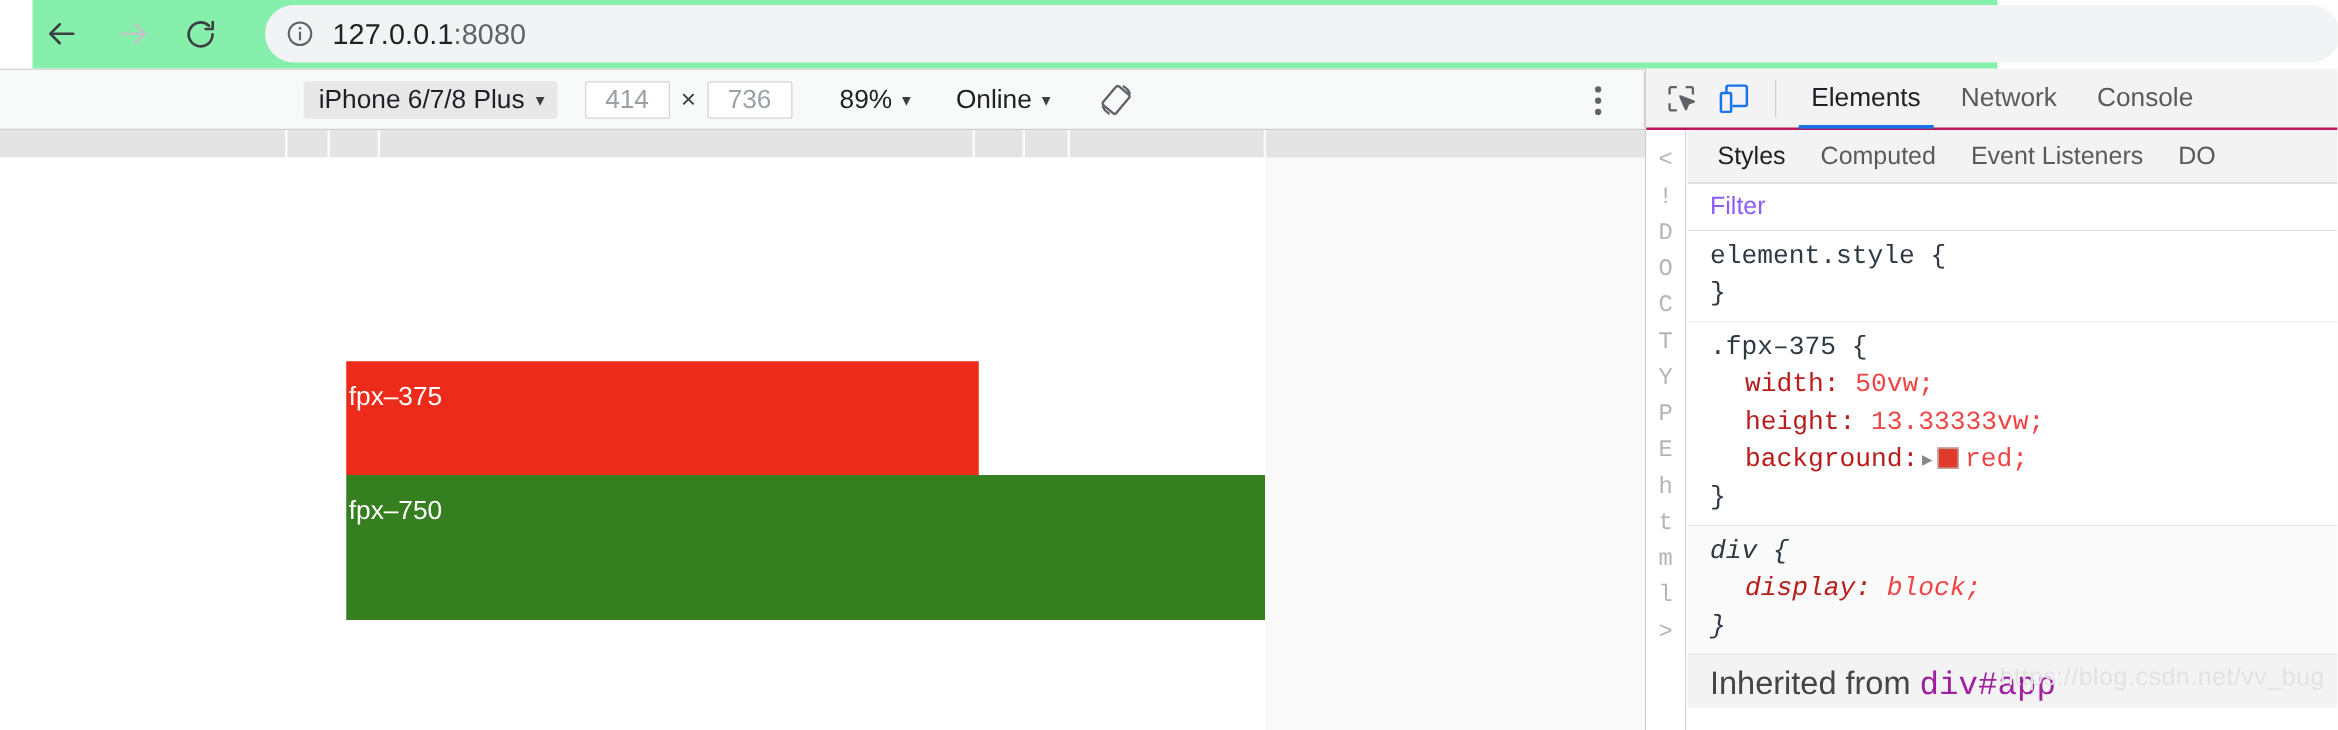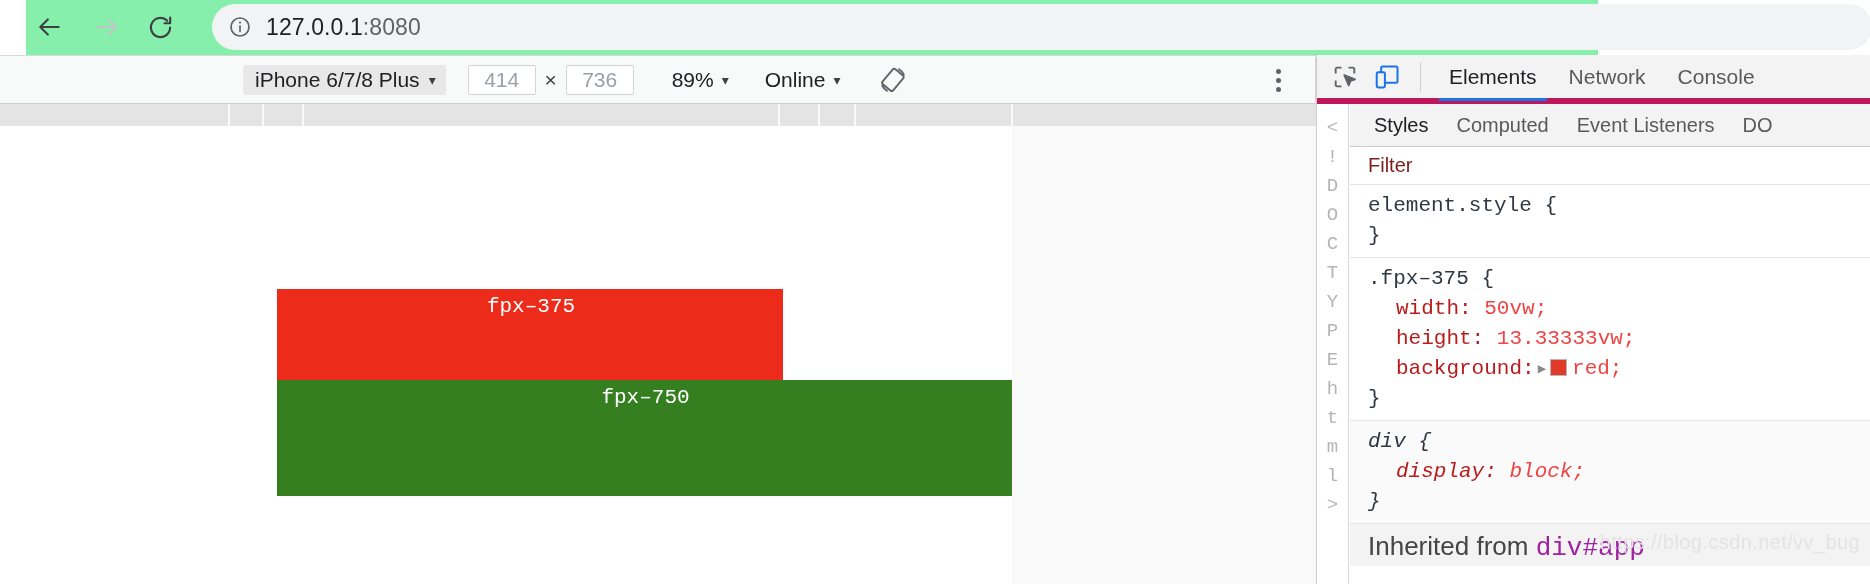--- a/index.html
+++ b/index.html
@@ -104,37 +104,36 @@
   }
   .ruler .tick { position: absolute; top: 0; width: 2px; height: 22px; background: #fafafa; }
 
   .viewport {
     position: absolute; left: 0; top: 22px;
     width: 1012px; height: 458px; background: #ffffff;
   }
   .fpx-box {
     position: relative;
     color: #ffffff; font-size: 21px; line-height: 1.05;
-    padding-left: 2px; padding-top: 7px;
-    font-family: Liberation Mono, monospace;
-    text-align: center;
+    padding-left: 2px; padding-top: 18px;
+    font-family: Liberation Sans, sans-serif;
   }
   .fpx-375 { margin-left: 277px; width: 506px; height: 91px; background: #ec2b1a; }
   .fpx-750 { margin-left: 277px; width: 735px; height: 116px; background: #357f20; }
   .spacer-top { height: 163px; }
 
   
   .devtools {
     position: absolute; left: 1316px; top: 55px;
     width: 554px; height: 529px; background: #ffffff;
     border-left: 1px solid #cdcdcd;
   }
   .dt-tabbar {
     position: relative; height: 49px; background: #f3f3f3;
-    border-bottom: 6px solid #be185d;
+    border-bottom: 2px solid #be185d;
     display: flex; align-items: center;
   }
   .dt-icon-btn {
     width: 42px; height: 42px; display: flex; align-items: center;
     justify-content: center; cursor: pointer; flex: 0 0 auto;
   }
   .dt-icon-btn.first { margin-left: 7px; }
   .dt-vdiv { width: 1px; height: 30px; background: #cfcfcf; margin: 0 12px; flex:0 0 auto; }
   .dt-tab {
     position: relative; height: 49px; padding: 0 16px;
@@ -170,21 +169,21 @@
   .sp-tab {
     height: 43px; padding: 0 14px; display: flex; align-items: center;
     font-size: 20px; color: #5a5a5a; cursor: pointer; white-space: nowrap;
   }
   .sp-tab.active { color: #202124; }
 
   .filter-row {
     height: 38px; background: #ffffff; border-bottom: 1px solid #e2e2e2;
     display: flex; align-items: center; padding-left: 18px;
   }
-  .filter-row .ph { font-size: 20px; color: #7f1d1d; }
+  .filter-row .ph { font-size: 20px; color: #8b5cf6; }
 
   .rule {
     padding: 6px 0 6px 18px;
     font-family: "Liberation Mono", monospace;
     font-size: 21px; line-height: 30px; color: #303942;
     border-bottom: 1px solid #e6e6e6;
     background: #ffffff;
   }
   .rule.sub { background: #fafafa; font-style: italic; }
   .sel { color: #303942; }

